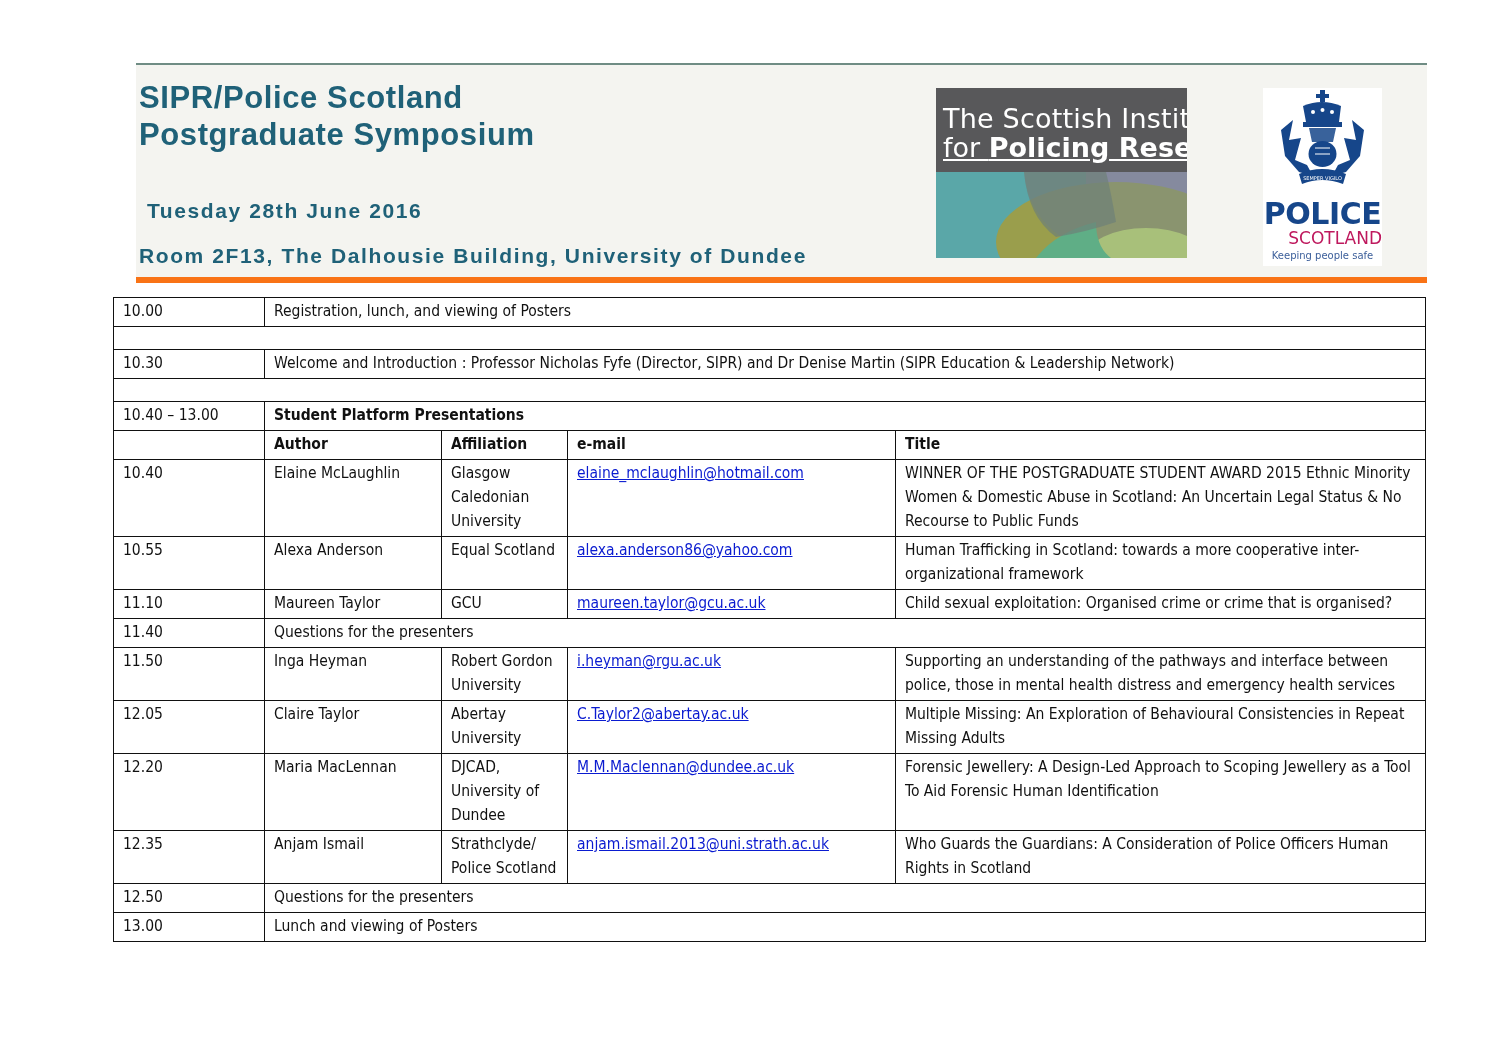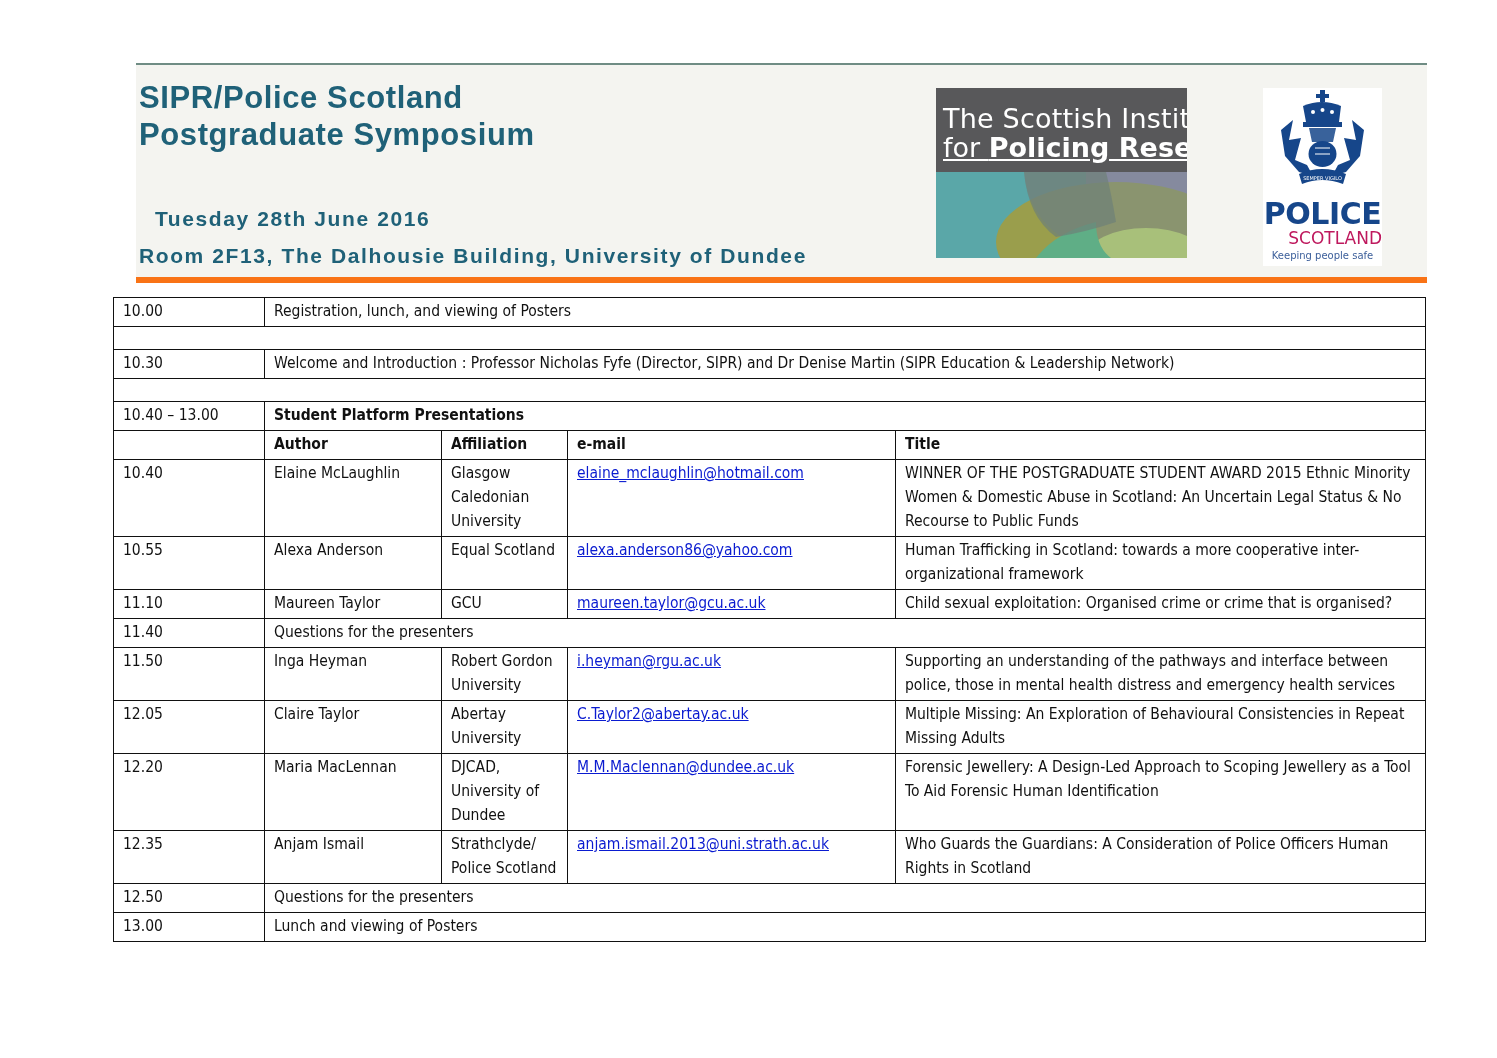--- a/index.html
+++ b/index.html
@@ -9,21 +9,21 @@
   }
   .header {
     position: absolute; left: 136px; top: 63px; width: 1291px; height: 220px;
     background: #f4f4f0;
     border-top: 2px solid #6f8c84; border-bottom: 6px solid #f97316;
     box-sizing: border-box;
   }
   .h-title { position: absolute; left: 3px; top: 14px; color: #1f6178; font-weight: bold;
     font-size: 31px; line-height: 37px; letter-spacing: 0.6px; margin: 0; }
   .h-date { position: absolute; left: 3px; top: 126px; color: #1f6178; font-weight: bold;
-    font-size: 21px; letter-spacing: 1.6px; margin: 16px; }
+    font-size: 21px; letter-spacing: 1.6px; margin: 8px; }
   .h-venue { position: absolute; left: 3px; top: 179px; color: #1f6178; font-weight: bold;
     font-size: 21px; letter-spacing: 1.6px; margin: 0; }
 
   .sipr-logo { position: absolute; left: 800px; top: 23px; width: 251px; height: 170px; overflow: hidden; }
   .sipr-logo .top { position: absolute; left: 0; top: 0; width: 251px; height: 84px; background: #58585a; }
   .sipr-logo .line1, .sipr-logo .line2 { position: absolute; left: 7px; color: #fff; font-size: 27px;
     font-family: "DejaVu Sans", sans-serif; white-space: nowrap; }
   .sipr-logo .line1 { top: 15px; letter-spacing: 0.2px; }
   .sipr-logo .line2 { top: 44px; text-decoration: underline; }
   .sipr-logo .line2 b { font-weight: bold; }

